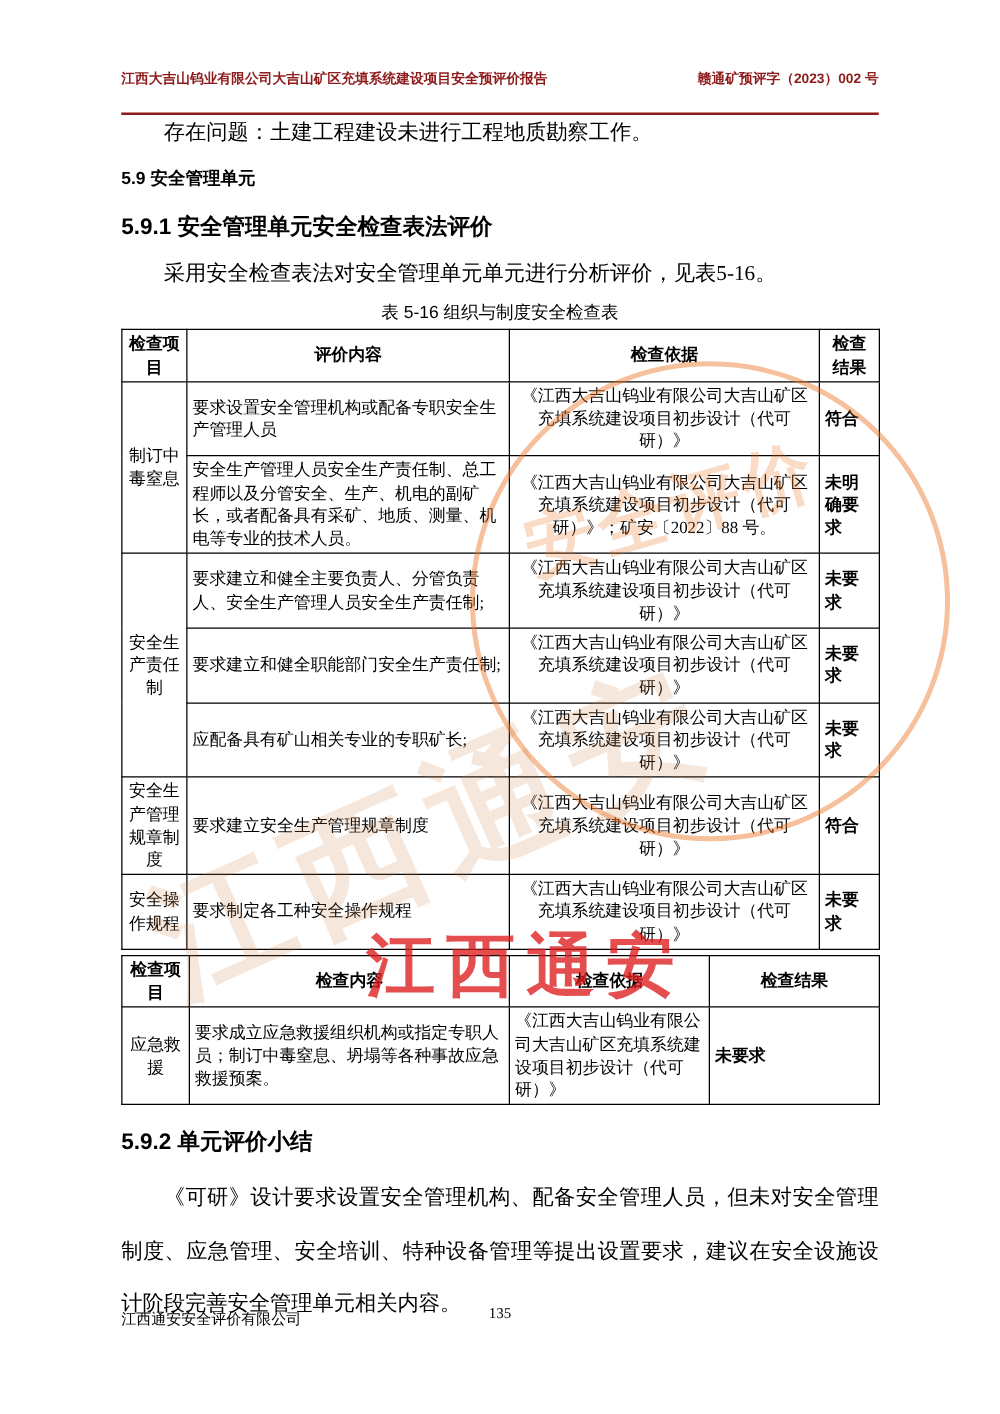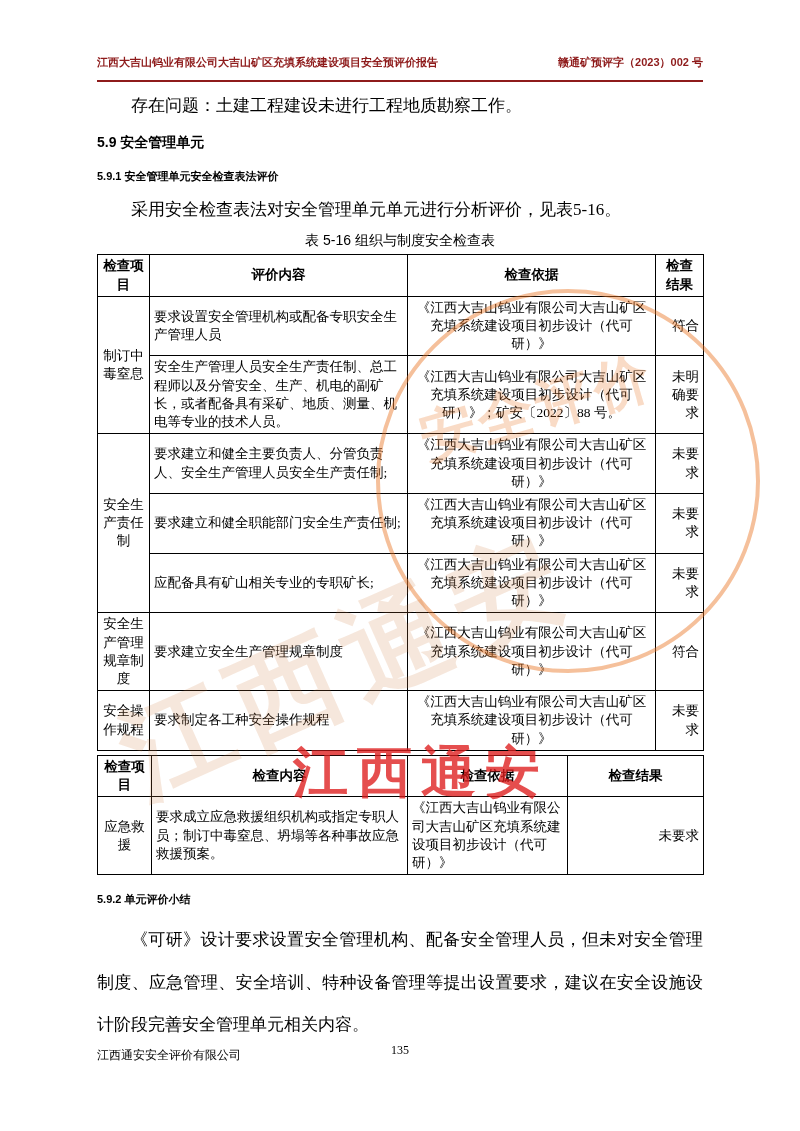--- a/index.html
+++ b/index.html
@@ -7,54 +7,54 @@
   body {
     width:800px; height:1131px; background:#ffffff; color:#000;
     font-family:"Liberation Serif", serif; position:relative; overflow:hidden;
   }
   .page { position:relative; width:800px; height:1131px; }
 
   
   .doc-header {
     position:absolute; left:97px; width:606px; top:55px;
     display:flex; justify-content:space-between; align-items:flex-end;
-    border-bottom:2px solid #8e1b1b; padding-bottom:10px;
+    border-bottom:2px solid #8e1b1b; padding-bottom:20px;
     color:#8e1b1b; font-weight:bold; font-size:11px;
     font-family:"Liberation Sans", sans-serif;
     gap:43px;
   }
   .doc-header .hdr-right { white-space:nowrap; margin-left:12px; }
 
   
   .main { position:absolute; left:97px; top:88px; width:606px; z-index:2; }
   .para { font-size:17px; line-height:1.6; text-indent:2em; }
   .para.first { margin-top:4px; }
   h1.h59 { font-size:14px; margin-top:15px; font-family:"Liberation Sans",sans-serif; }
-  h2.h591, h2.h592 { font-size:11px; margin-top:17px; font-family:"Liberation Sans",sans-serif; }
+  h2.h591, h2.h592 { font-size:18px; margin-top:17px; font-family:"Liberation Sans",sans-serif; }
   .para.intro { margin-top:12px; }
   .table-title {
     margin-top:9px; text-align:center; font-weight:normal; font-size:14px;
     font-family:"Liberation Sans",sans-serif;
   }
   .table-title.t17 { margin-top:6px; }
 
   
   table.checktable {
     width:100%; border-collapse:collapse; table-layout:fixed;
     font-size:13.5px; margin-top:4px; background:transparent;
   }
   table.checktable td, table.checktable th {
     border:1px solid #000; padding:2px 4px; vertical-align:middle; line-height:1.35;
     word-break:break-all;
   }
   table.checktable th { text-align:center; font-weight:bold; height:40px; }
   td.group  { text-align:center; }
   td.content{ text-align:left; }
   td.basis  { text-align:center; }
-  td.result { text-align:right; }
+  td.result { text-align:left;font-weight:bold; }
   .t16 col.c1 { width:52px; }
   .t16 col.c2 { width:258px; }
   .t16 col.c3 { width:248px; }
   .t16 col.c4 { width:48px; }
   .t17 col.c1 { width:54px; }
   .t17 col.c2 { width:256px; }
   .t17 col.c3 { width:160px; }
   .t17 col.c4 { width:136px; }
   .t17 td.basis { text-align:left; }
 

